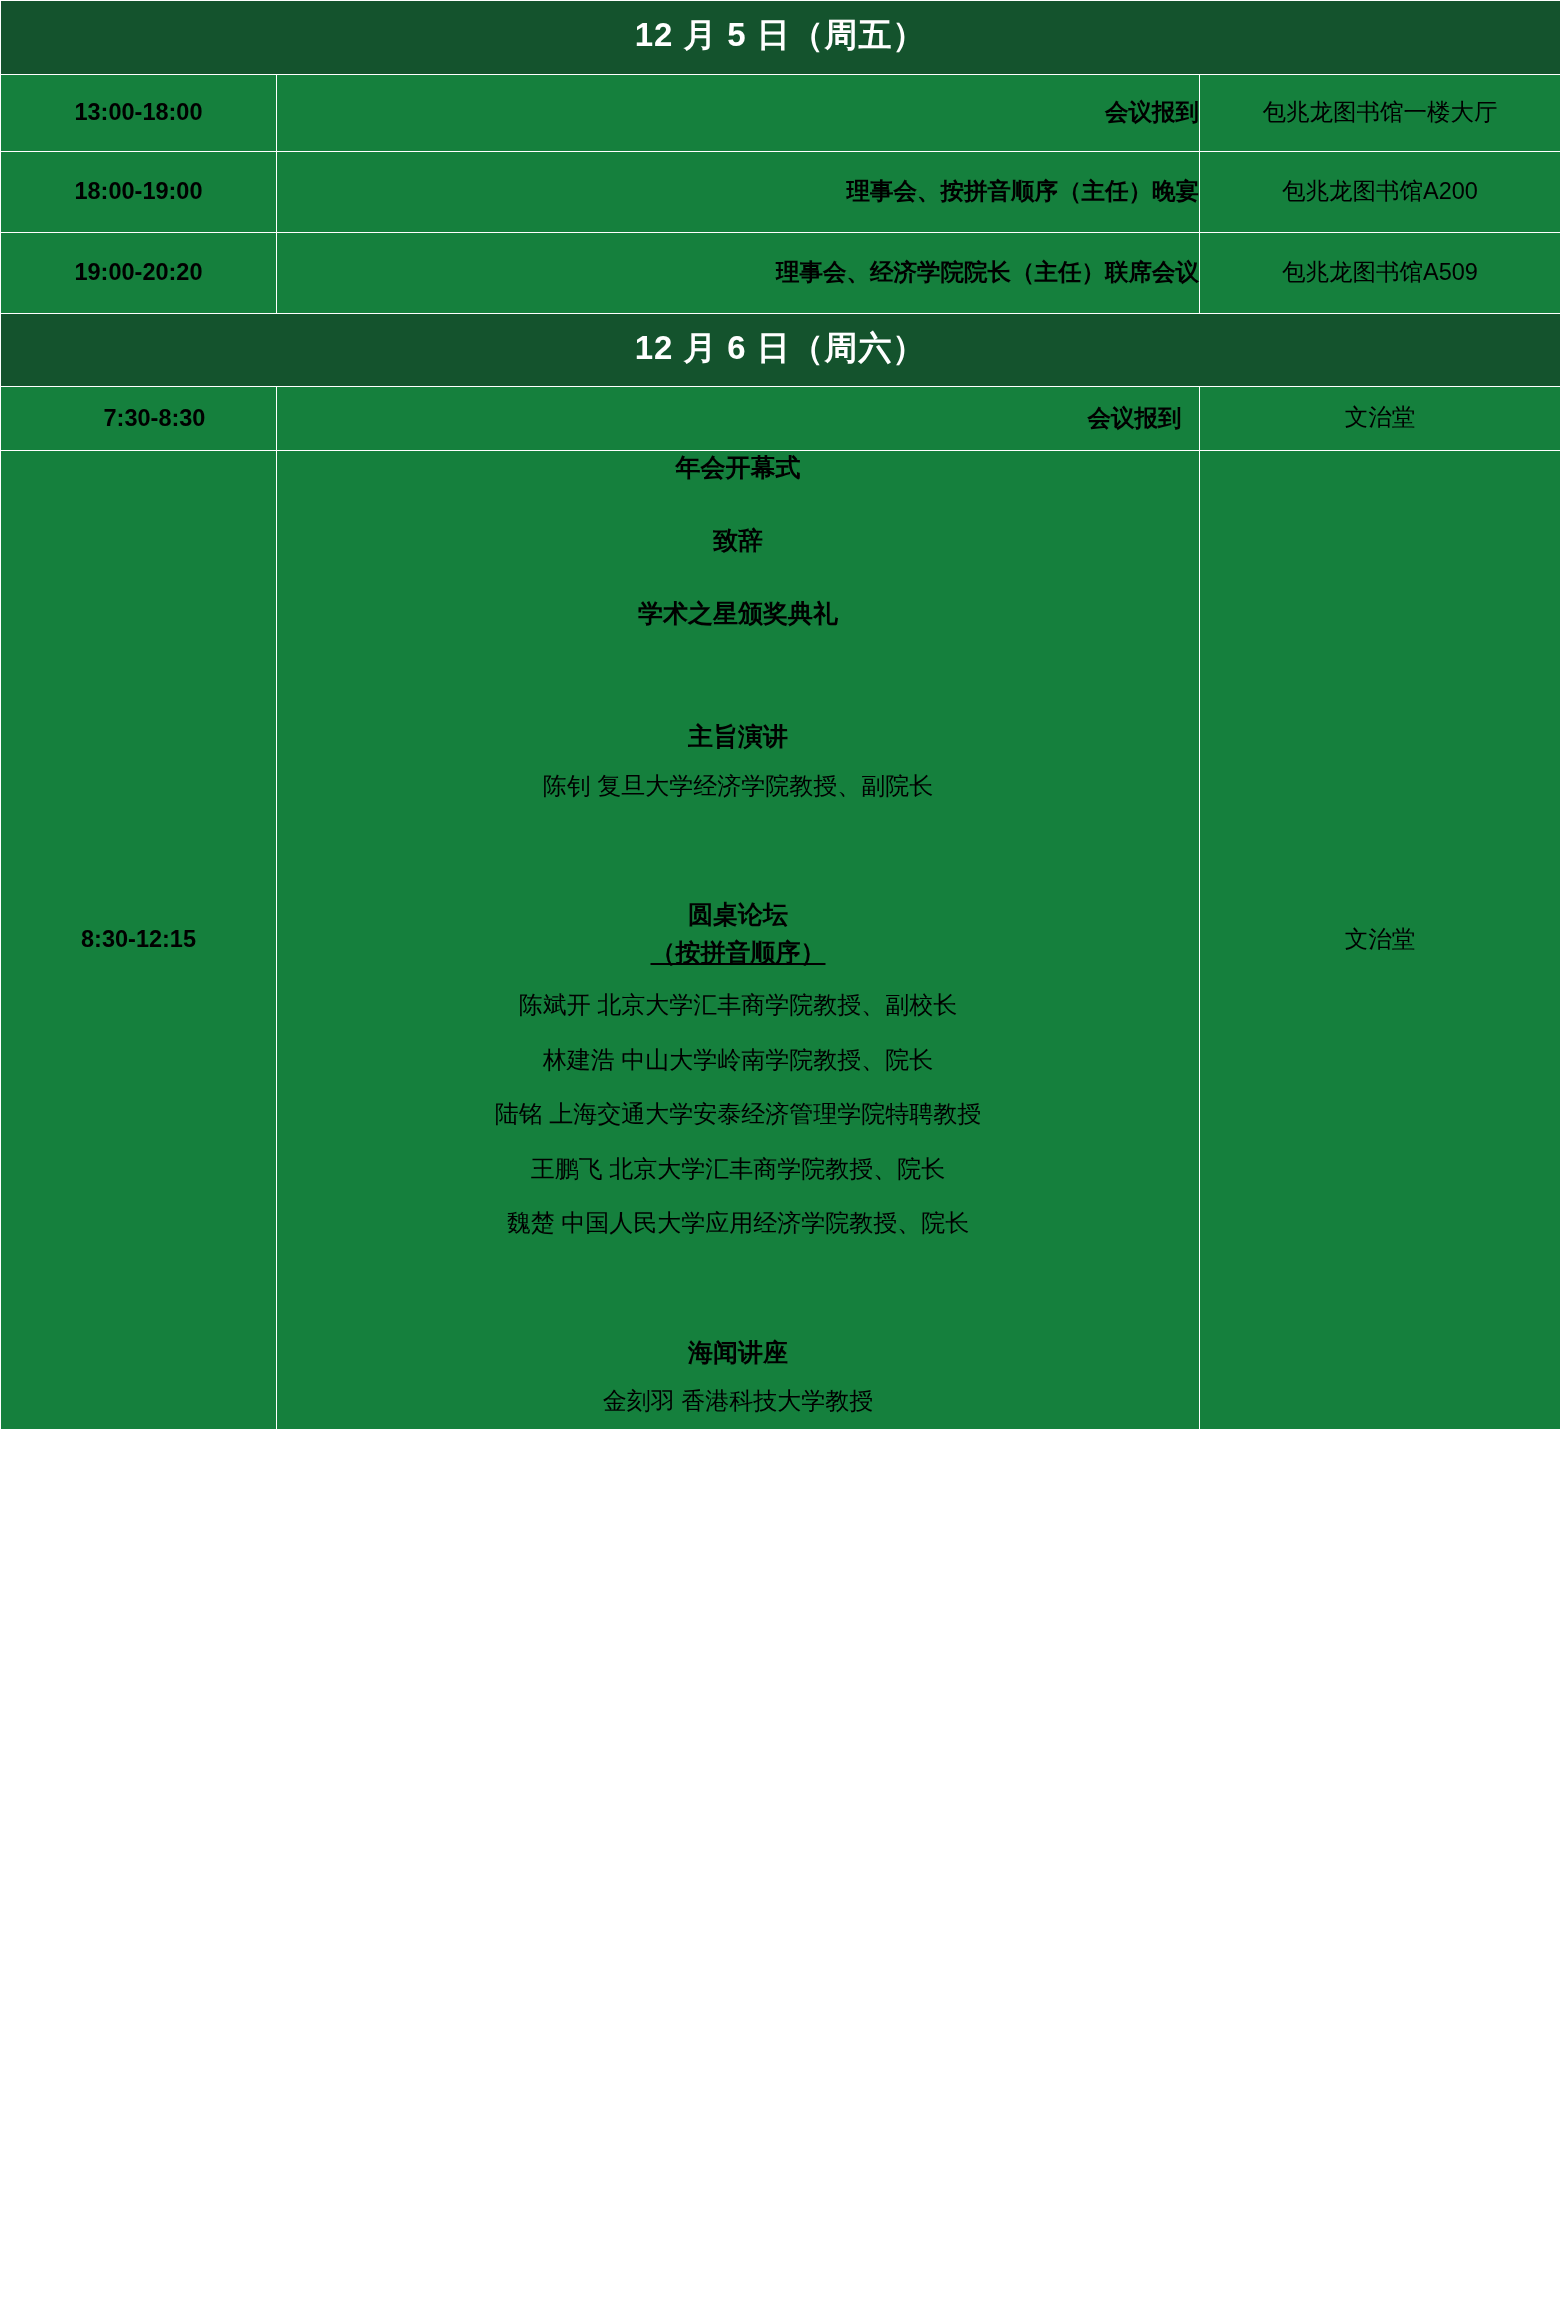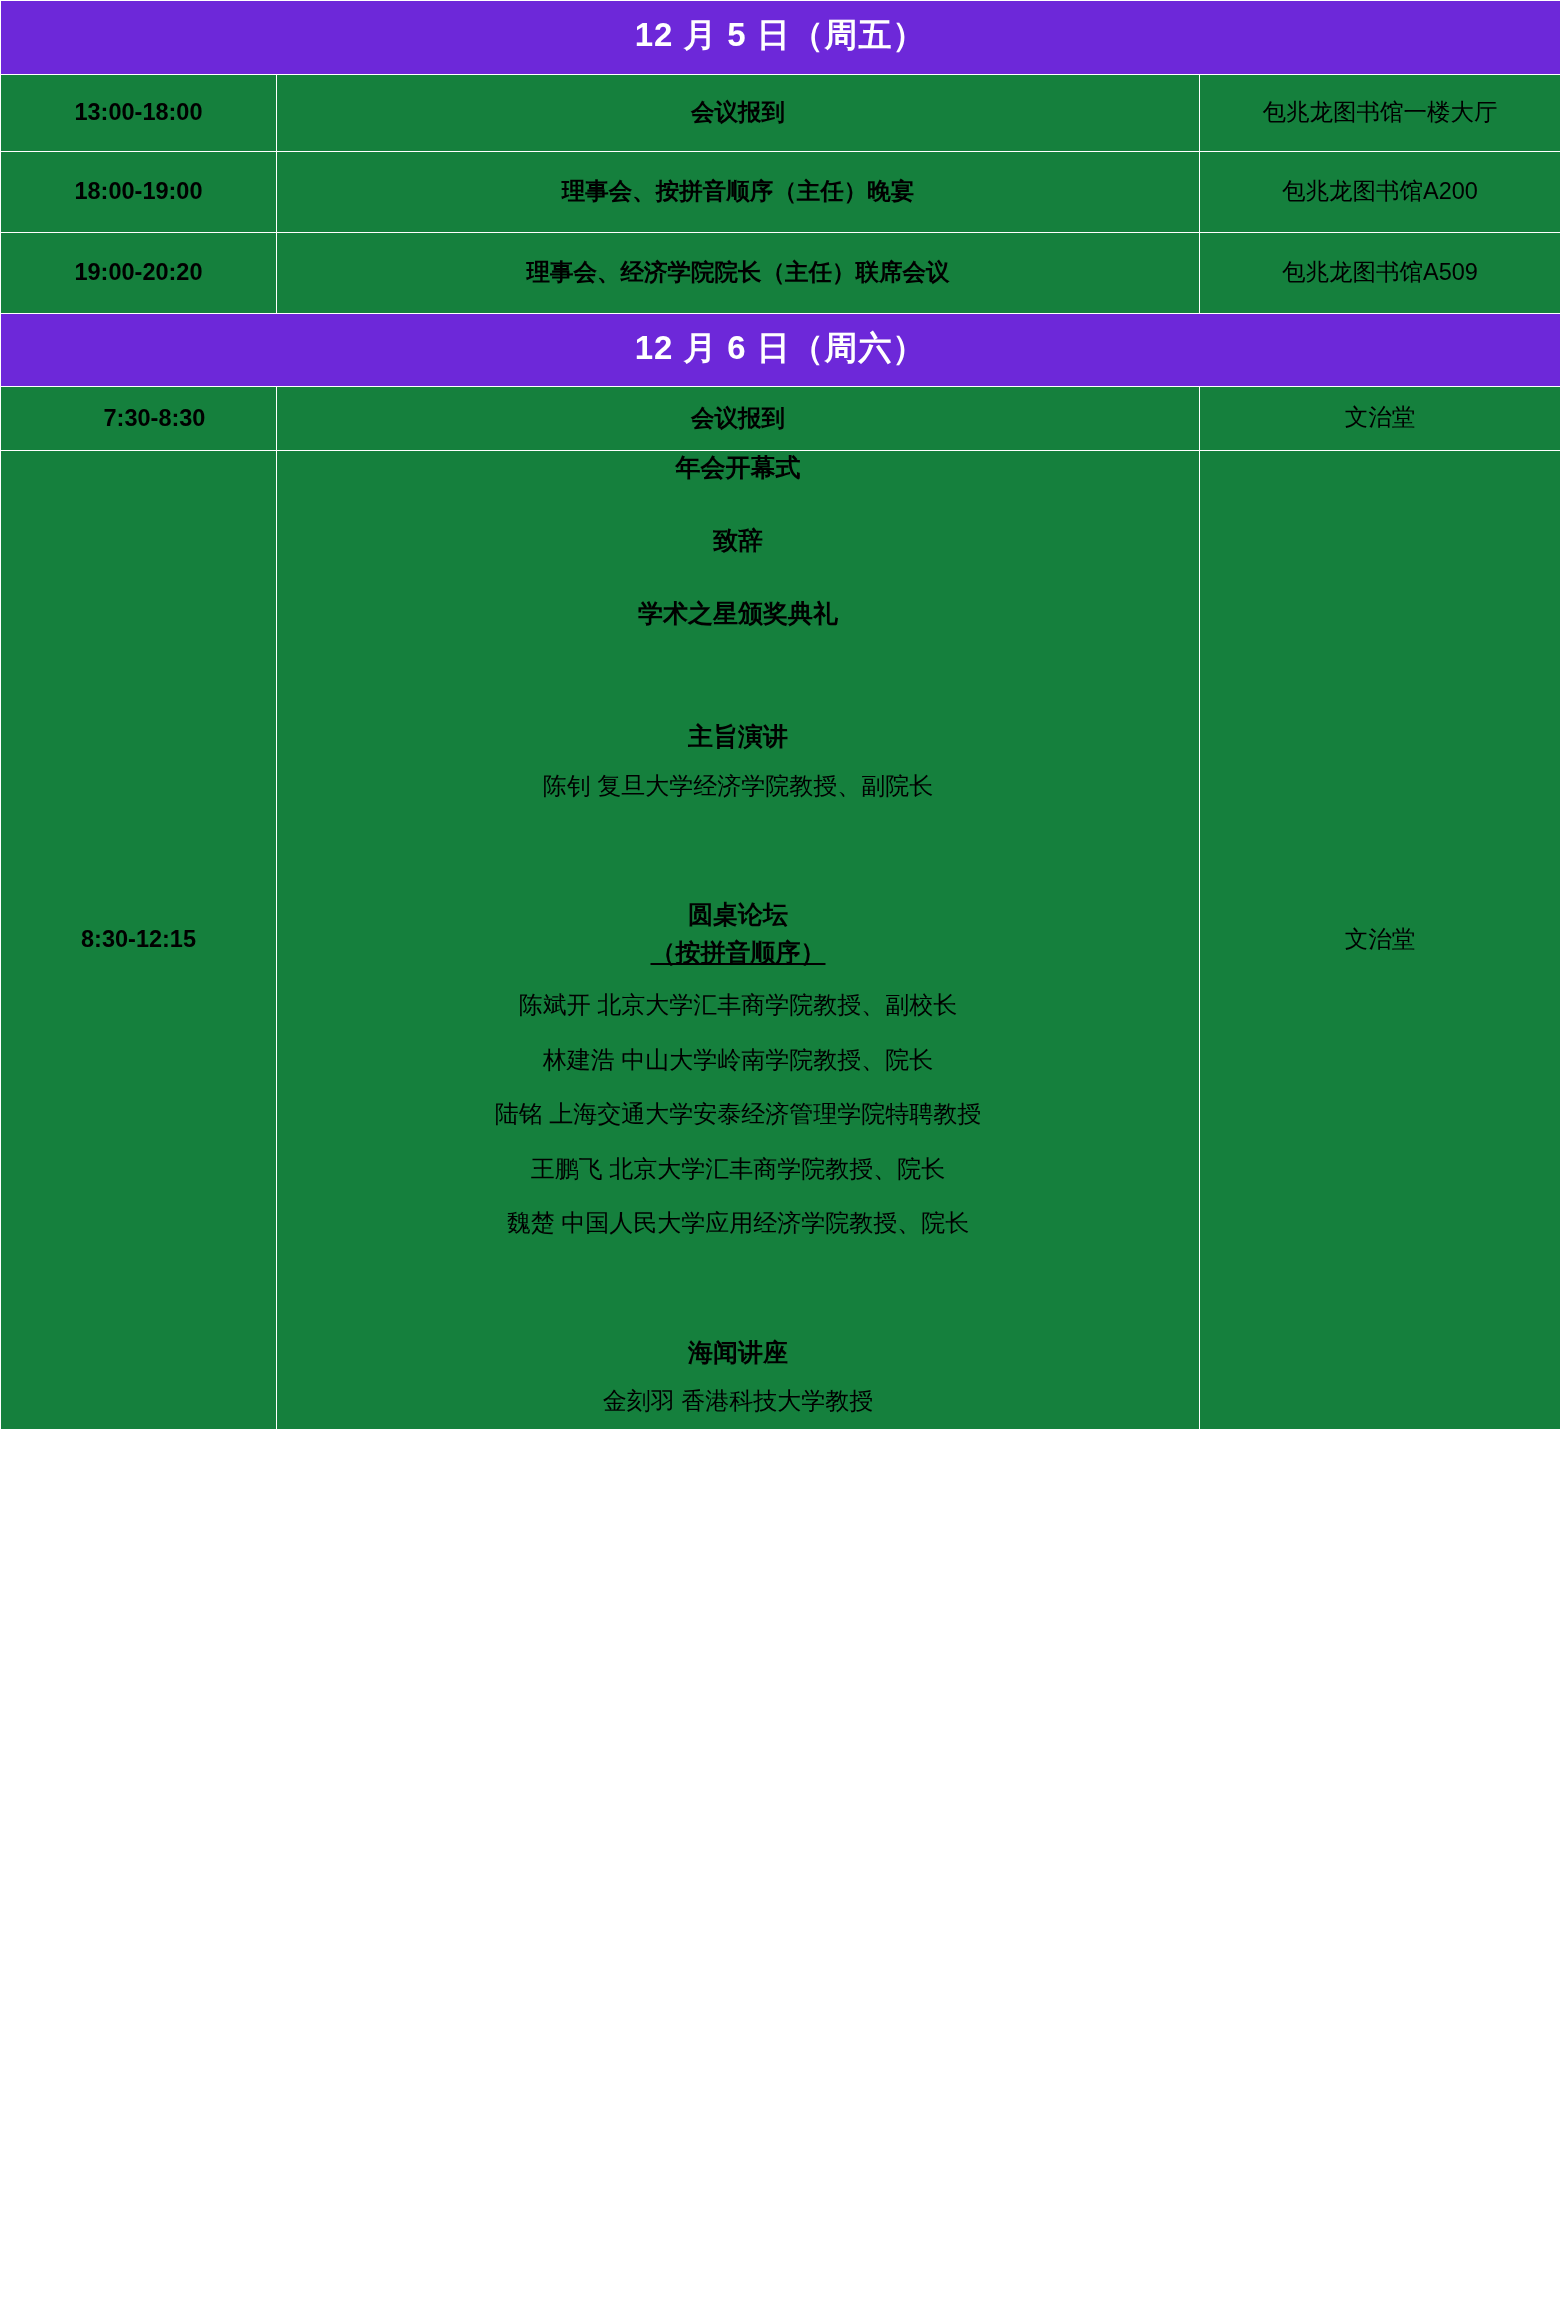--- a/index.html
+++ b/index.html
@@ -22,21 +22,21 @@
     background: #15803d;
     vertical-align: middle;
     text-align: center;
     padding: 0;
   }
   .col-time { width: 276px; }
   .col-content { width: 923px; }
   .col-place { width: 361px; }
 
   .day-header td {
-    background: #6d28d9;
+    background: #14532d;
     color: #ffffff;
     font-size: 33px;
     font-weight: bold;
     letter-spacing: 0.9px;
     padding: 12px 0 15.6px 0;
     border-left: none;
     border-right: none;
     margin-left: 22px;
   }
 
@@ -51,20 +51,21 @@
     line-height: 1.7;
     padding: 8.7px 26px;
   }
   .content-cell {
     font-size: 23.5px;
     line-height: 1.6;
     padding: 22.6px 17.4px;
   }
   .content-cell.bold {
     font-weight: bold;
+    text-align: right;
   }
 
   .row-h1 .time-cell, .row-h1 .content-cell, .row-h1 .place-cell { height: 76px; }
   .row-h2 .time-cell, .row-h2 .content-cell, .row-h2 .place-cell { height: 80px; }
   .row-checkin2 td { height: 45px; padding-left: 32px; }
   .row-checkin2 .content-cell { padding: 8.7px 17.4px; }
   .row-checkin2 .place-cell { padding: 8.7px 17.4px; }
 
   .block {
     margin: 0;

